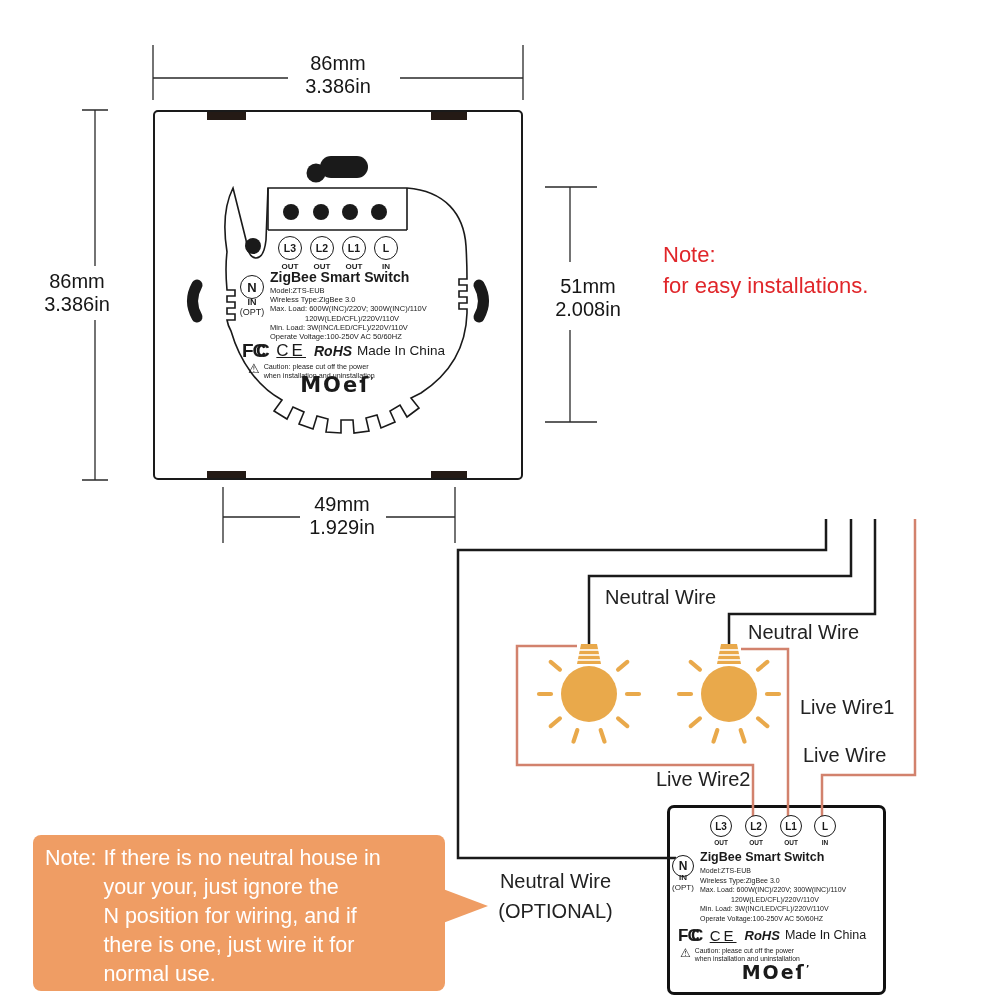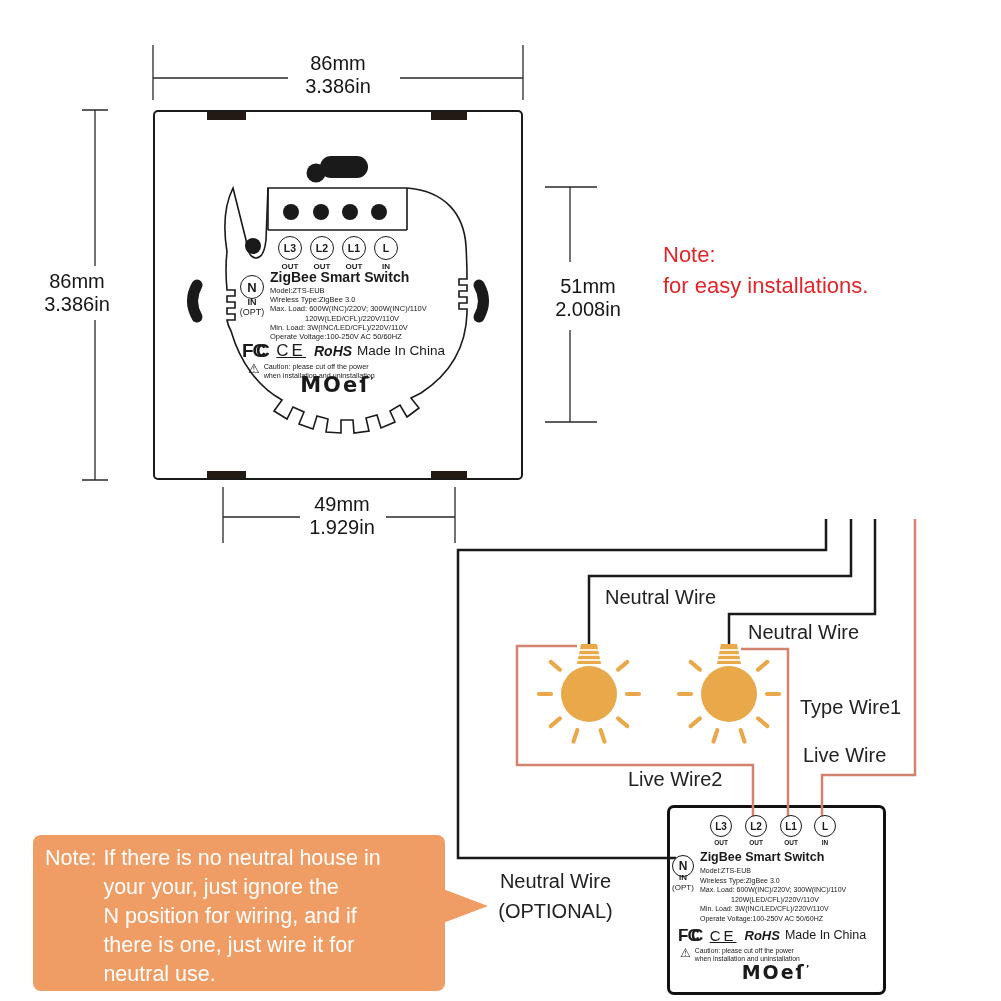--- a/index.html
+++ b/index.html
@@ -212,23 +212,23 @@
     <div>1.929in</div>
   </div>
 
   <div class="rednote">
     <div>Note:</div>
     <div>for easy installations.</div>
   </div>
 
   <div class="wlabel" style="left:605px;top:587px">Neutral Wire</div>
   <div class="wlabel" style="left:748px;top:622px">Neutral Wire</div>
-  <div class="wlabel" style="left:800px;top:697px">Type Wire1</div>
+  <div class="wlabel" style="left:800px;top:697px">Live Wire1</div>
   <div class="wlabel" style="left:803px;top:745px">Live Wire</div>
-  <div class="wlabel" style="left:628px;top:769px">Live Wire2</div>
+  <div class="wlabel" style="left:656px;top:769px">Live Wire2</div>
   <div class="nopt">
     <div>Neutral Wire</div>
     <div>(OPTIONAL)</div>
   </div>
 
   <div class="term-s" style="left:710px;top:815px">L3</div>
   <div class="term-s" style="left:745px;top:815px">L2</div>
   <div class="term-s" style="left:780px;top:815px">L1</div>
   <div class="term-s" style="left:814px;top:815px">L</div>
   <div class="dir-s" style="left:710px;top:840px">OUT</div>
@@ -265,18 +265,18 @@
     <span>MOeſ</span><sup>’</sup>
   </div>
 
   <div class="note-box">
     <span class="note-prefix">Note:</span>
     <div>
       <div>If there is no neutral house in</div>
       <div>your your, just ignore the</div>
       <div>N position for wiring, and if</div>
       <div>there is one, just wire it for</div>
-      <div>neutral use.</div>
+      <div>normal use.</div>
     </div>
   </div>
   <div class="note-pointer"></div>
 
 </div>
 
 </body></html>

